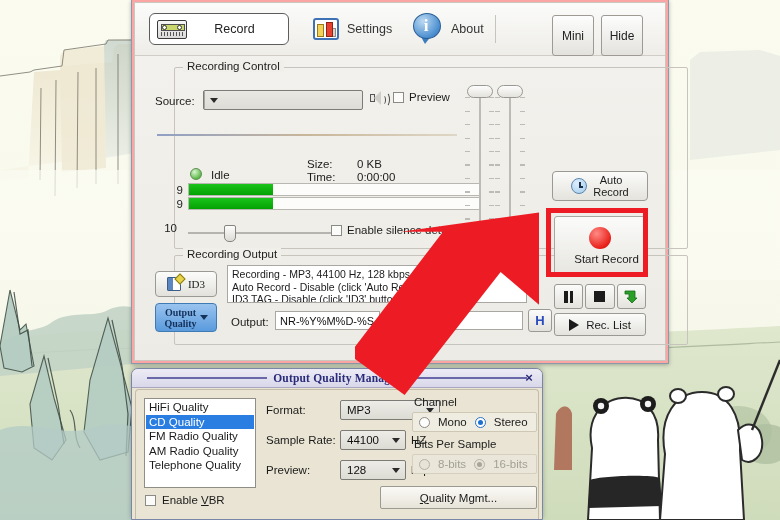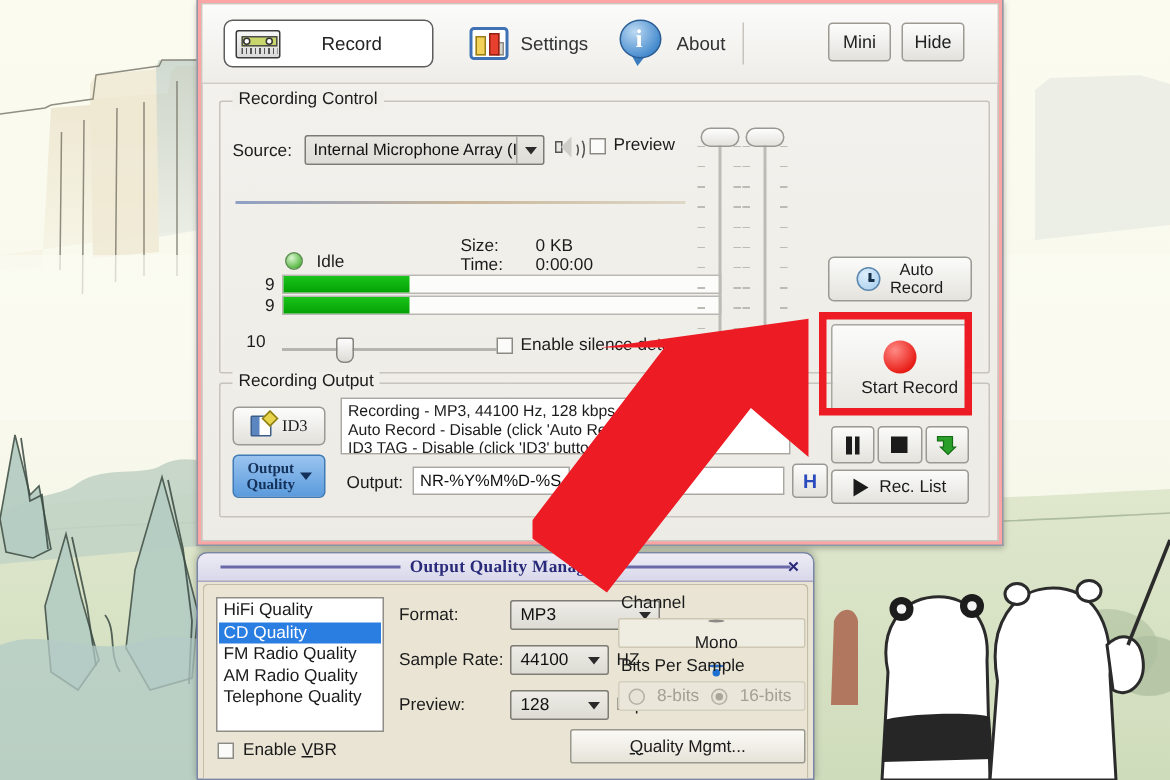--- a/index.html
+++ b/index.html
@@ -67,29 +67,29 @@
   .icon-about .bubble{position:absolute;left:2px;top:0;width:28px;height:26px;border-radius:50%;
      background:radial-gradient(circle at 35% 30%,#bcd9f2,#4b8fd0 70%,#2d6ba8);
      border:1px solid #2b5d94;box-sizing:border-box;}
   .icon-about .tail{position:absolute;left:9px;top:22px;width:0;height:0;
      border-left:5px solid transparent;border-right:7px solid transparent;border-top:9px solid #3a7cbd;}
   .icon-about .i{position:absolute;left:0;top:3px;width:30px;text-align:center;
      color:#fff;font-weight:bold;font-size:17px;font-family:"Liberation Serif",serif;}
 
   .tb-sep{position:absolute;left:360px;top:12px;width:1px;height:28px;background:#c6c4bd;}
 
-  .tb-btn{position:absolute;top:12px;width:42px;height:26px;
+  .tb-btn{position:absolute;top:12px;width:42px;height:41px;
      background:linear-gradient(#fdfdfd,#e3e2dd);border:1px solid #9c9a93;border-radius:3px;
      font-size:12px;color:#222;display:flex;align-items:center;justify-content:center;
      box-sizing:border-box;}
   .tb-mini{left:417px;}
   .tb-hide{left:466px;}
 
   
-  .group{position:absolute;border:1px solid #c6c4bc;border-radius:2px;}
+  .group{position:absolute;border:1px solid #c6c4bc;border-radius:2px;margin-left:28px;}
   .group > .gtitle{position:absolute;left:8px;top:-8px;background:#f0efea;padding:0 4px;
      font-size:11.5px;color:#1c1c1c;white-space:nowrap;}
 
   .grp-rc{left:11px;top:64px;width:512px;height:180px;}
   .grp-ro{left:11px;top:252px;width:512px;height:88px;}
 
   .fld-label{position:absolute;font-size:11.5px;color:#1c1c1c;}
 
   
   .src-label{left:20px;top:92px;}
@@ -294,21 +294,21 @@
   .row-rate{left:130px;top:40px;}
   .row-rate .q-lab{width:74px;}
   .row-rate .q-combo{width:66px;}
   .row-bitrate{left:130px;top:70px;}
   .row-bitrate .q-lab{width:74px;}
   .row-bitrate .q-combo{width:66px;}
 
   .chan-lab{position:absolute;left:278px;top:6px;font-size:11.5px;color:#1b1b1b;}
   .chan-box{position:absolute;left:276px;top:22px;width:125px;height:20px;
      background:#efece1;border:1px solid #cdc7b4;border-radius:2px;
-     display:flex;align-items:center;gap:8px;padding-left:6px;box-sizing:border-box;flex-direction:column;}
+     display:flex;align-items:center;gap:8px;padding-left:6px;box-sizing:border-box;}
   .bps-lab{position:absolute;left:278px;top:48px;font-size:11.5px;color:#1b1b1b;}
   .bps-box{position:absolute;left:276px;top:64px;width:125px;height:20px;
      background:#eae6da;border:1px solid #d4cfbe;border-radius:2px;
      display:flex;align-items:center;gap:8px;padding-left:6px;box-sizing:border-box;}
 
   .radio{width:11px;height:11px;border-radius:50%;border:1px solid #8c8a84;background:#fdfdfc;
      box-sizing:border-box;position:relative;display:inline-block;}
   .radio.on{border-color:#2a6fc4;background:#fff;}
   .radio.on:after{content:"";position:absolute;left:2px;top:2px;width:5px;height:5px;border-radius:50%;background:#1d6fd0;}
   .radio.dis{border-color:#b5b1a4;background:#e7e3d7;}
@@ -455,21 +455,20 @@
         <div class="tb-btn tb-mini">Mini</div>
         <div class="tb-btn tb-hide">Hide</div>
       </div>
 
       <div class="group grp-rc">
         <span class="gtitle">Recording Control</span>
       </div>
 
       <span class="fld-label src-label">Source:</span>
       <div class="src-combo">
-        <span class="txt">Internal Microphone Array (I</span>
         <span class="arr">
             <span class="caret"></span>
           </span>
       </div>
 
       <div class="spk">
         <span class="body"></span>
           <span class="cone"></span>
         <span class="w w1"></span>
           <span class="w w2"></span>

